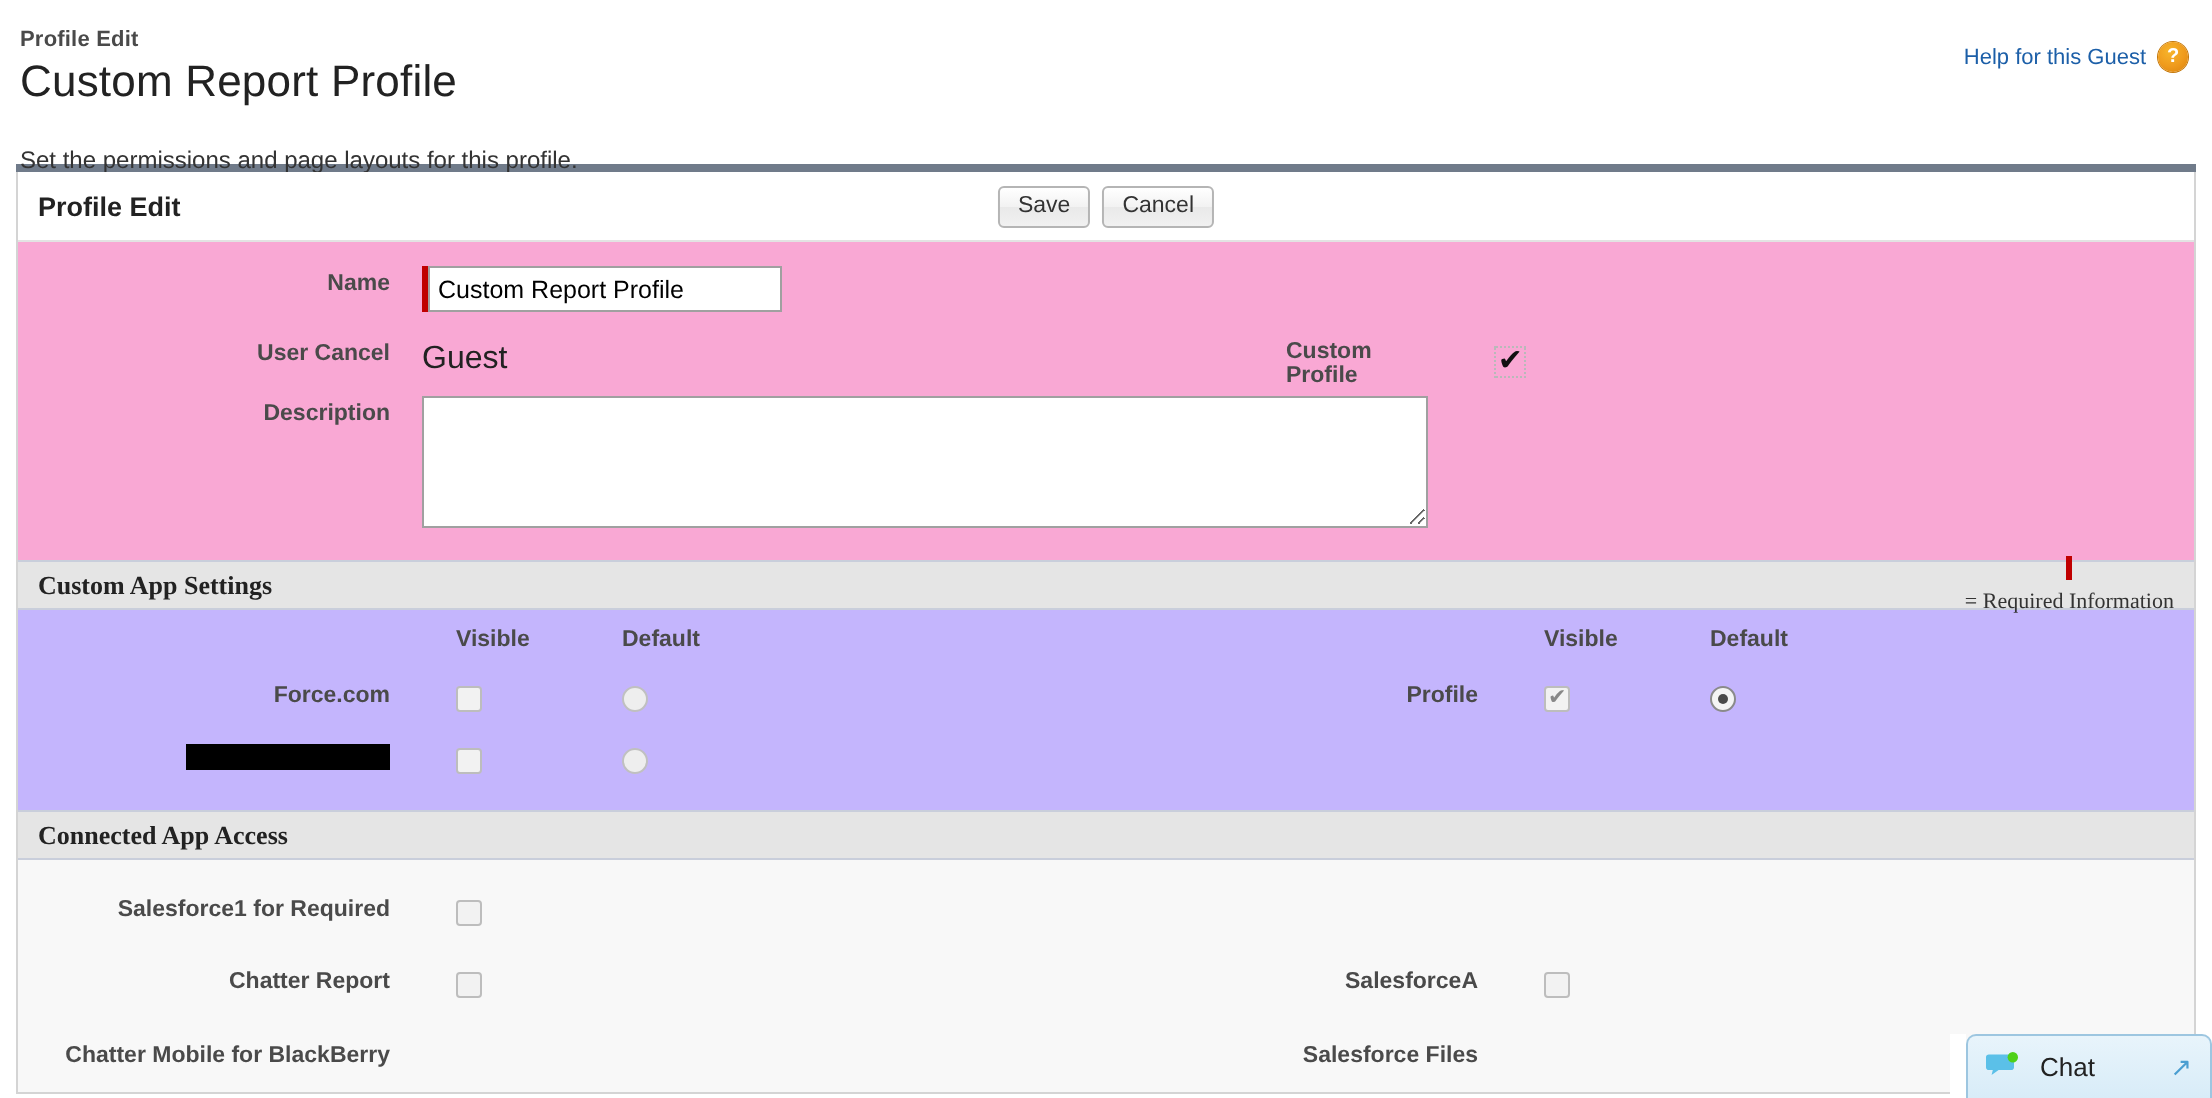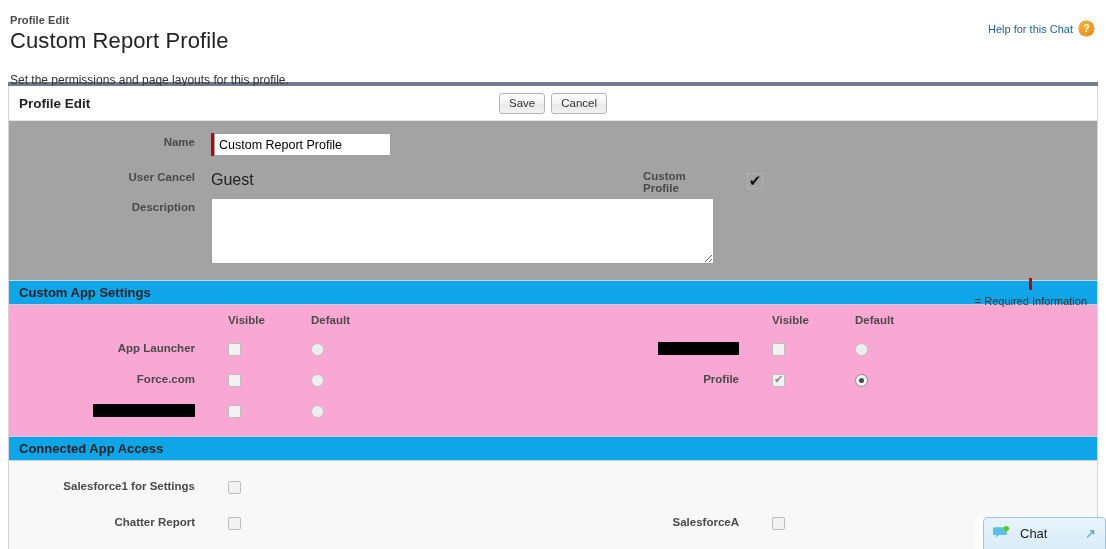--- a/index.html
+++ b/index.html
@@ -113,21 +113,21 @@
     background: linear-gradient(to bottom, #ffffff 0%, #f2f2f2 50%, #e9e9e9 51%, #f1f1f1 100%);
     border: 1px solid #b5b5b5;
     border-radius: 3px;
     padding: 2px 9px 3px 9px;
     cursor: pointer;
     line-height: 14px;
   }
 
   
   .form-area {
-    background: #a3a3a3;
+    background: #f9a8d4;
     padding: 12px 0 13px 0;
   }
   .frow {
     display: flex;
     align-items: flex-start;
     margin-bottom: 9px;
   }
   .frow:last-child { margin-bottom: 0; }
   .flabel {
     width: 202px;
@@ -193,28 +193,29 @@
     margin-left: 62px;
     font-size: 15px;
     color: #111111;
     line-height: 14px;
     outline: 1px dotted #b9b9b9;
     padding: 0 1px;
   }
 
   
   .sec-head {
-    background: #0ea5e9;
+    background: #e5e5e5;
     border-top: 1px solid #c9cedb;
     border-bottom: 1px solid #c9cedb;
     height: 23px;
     display: flex;
     align-items: center;
     padding: 0 10px;
     justify-content: space-between;
+    font-family: Liberation Serif, serif;
   }
   .sec-head h3 {
     margin: 0;
     font-size: 13px;
     font-weight: bold;
     color: #222222;
   }
   .req-legend {
     display: flex;
     align-items: center;
@@ -225,21 +226,21 @@
   }
   .req-legend .bar {
     display: inline-block;
     width: 3px;
     height: 12px;
     background: #c00000;
   }
 
   
   .apps {
-    background: #f9a8d4;
+    background: #c4b5fd;
     padding: 9px 0 10px 0;
   }
   .apps-colhead {
     display: flex;
     font-size: 11.5px;
     font-weight: bold;
     color: #4a4a4a;
     padding-bottom: 7px;
   }
   .half { width: 50%; display: flex; position: relative; }
@@ -369,21 +370,21 @@
 </style>
 </head>
 <body>
 
 <div class="page-head">
   <div class="crumb">Profile Edit</div>
   <div class="page-title">Custom Report Profile</div>
   <div class="page-desc">Set the permissions and page layouts for this profile.</div>
 
   <a class="help-link">
-    <span class="lbl">Help for this Chat</span>
+    <span class="lbl">Help for this Guest</span>
     <span class="help-icon">?</span>
   </a>
 </div>
 
 <div class="panel-topbar"></div>
 <div class="panel">
 
   <div class="panel-head">
     <h2>Profile Edit</h2>
     <div class="btn-group">
@@ -440,42 +441,20 @@
         <div class="ctl-cell">Visible</div>
         <div class="ctl-cell dft">Default</div>
       </div>
       <div class="half">
         <div class="lbl-cell"></div>
         <div class="ctl-cell">Visible</div>
         <div class="ctl-cell dft">Default</div>
       </div>
     </div>
 
-    <div class="app-row">
-      <div class="half">
-        <div class="lbl-cell">App Launcher</div>
-        <div class="ctl-cell">
-          <input type="checkbox" class="cb" style="">
-        </div>
-        <div class="ctl-cell dft">
-          <input type="radio" class="rd" name="leftdefault" style="">
-        </div>
-      </div>
-      <div class="half">
-        <div class="lbl-cell">
-          <span class="redacted right"></span>
-        </div>
-        <div class="ctl-cell">
-          <input type="checkbox" class="cb" style="">
-        </div>
-        <div class="ctl-cell dft">
-          <input type="radio" class="rd" name="rightdefault" style="">
-        </div>
-      </div>
-    </div>
 
     <div class="app-row">
       <div class="half">
         <div class="lbl-cell">Force.com</div>
         <div class="ctl-cell">
           <input type="checkbox" class="cb" style="">
         </div>
         <div class="ctl-cell dft">
           <input type="radio" class="rd" name="leftdefault" style="">
         </div>
@@ -508,21 +487,21 @@
   </div>
 
   <div class="sec-head">
     <h3>Connected App Access</h3>
   </div>
 
   <div class="capps">
 
     <div class="capp-row">
       <div class="half">
-        <div class="lbl-cell">Salesforce1 for Settings</div>
+        <div class="lbl-cell">Salesforce1 for Required</div>
         <div class="ctl-cell">
           <input type="checkbox" class="cb" style="">
         </div>
       </div>
     </div>
 
     <div class="capp-row">
       <div class="half">
         <div class="lbl-cell">Chatter Report</div>
         <div class="ctl-cell">

